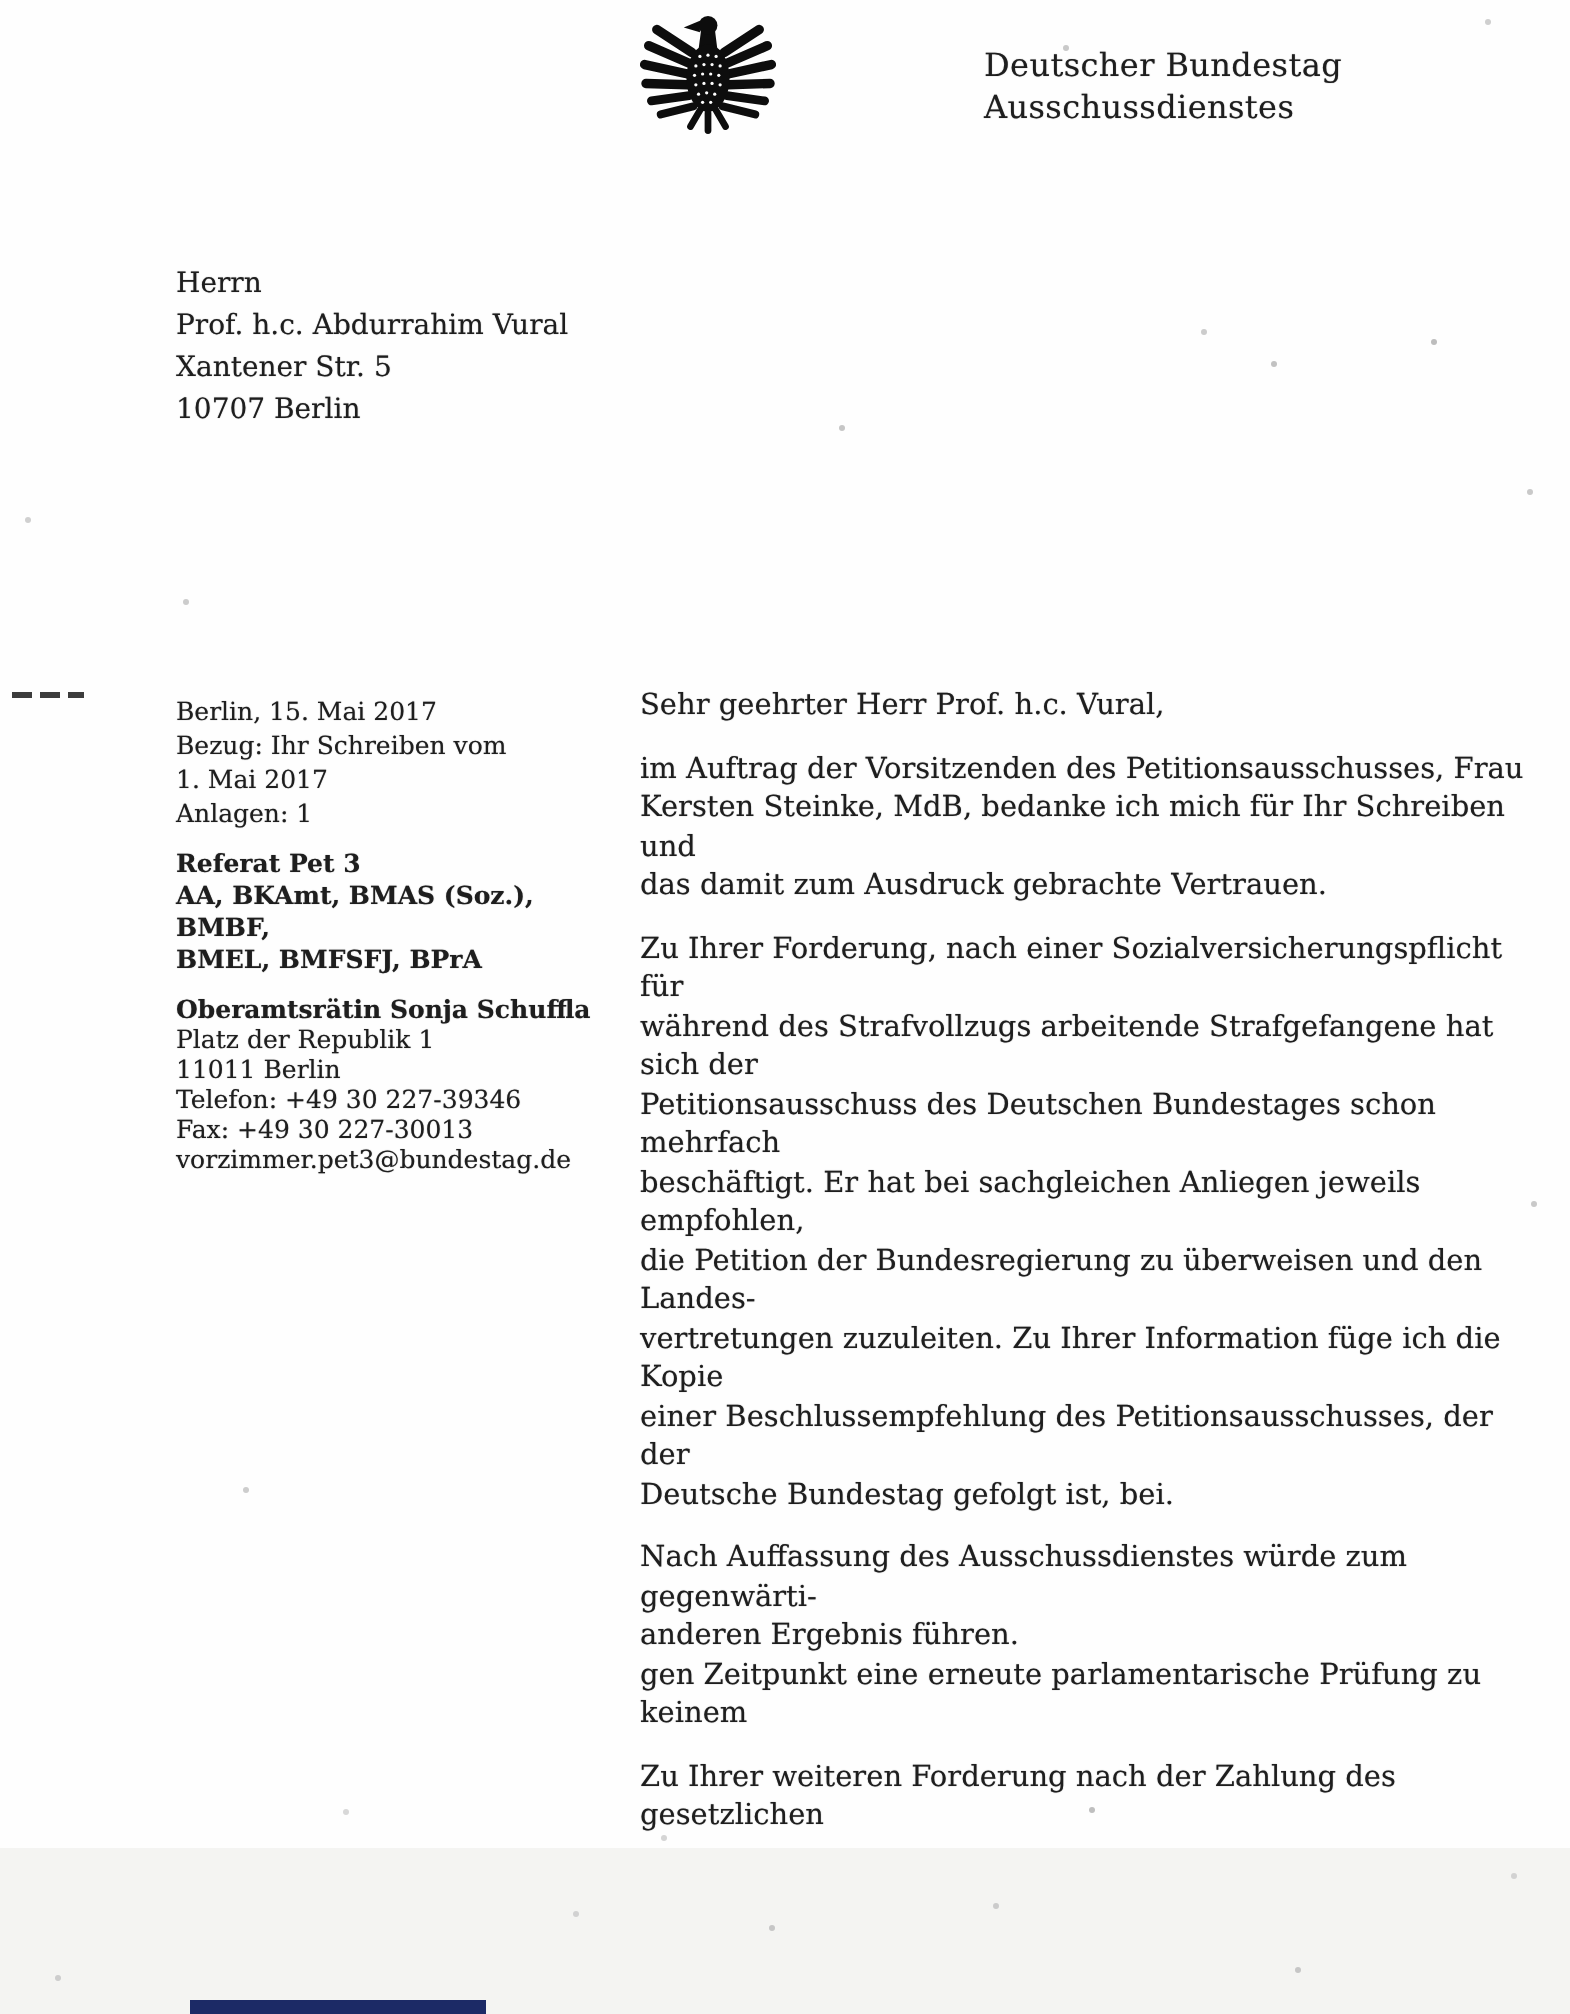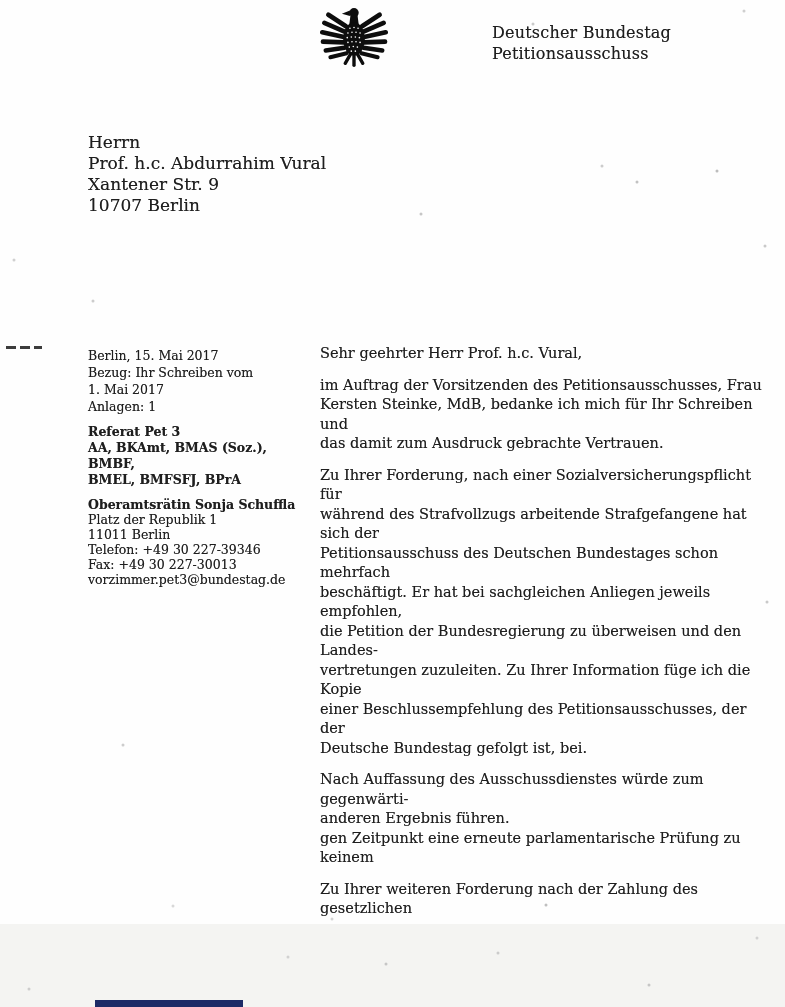--- a/index.html
+++ b/index.html
@@ -23,21 +23,21 @@
     font-size: 16px; line-height: 21px; letter-spacing: 0.2px;
   }
   .eagle {
     position: absolute; left: 320px; top: 6px;
     width: 68px; height: 62px;
   }
 
   
   .recipient {
     position: absolute; left: 88px; top: 132px;
-    font-size: 17px; line-height: 21px;
+    font-size: 14px; line-height: 21px;
   }
 
   
   .fold-mark {
     position: absolute; left: 6px; top: 346px;
     width: 36px; height: 2.5px;
     background: repeating-linear-gradient(90deg, #3c3c3c 0 10px, transparent 10px 14px);
   }
 
   
@@ -134,27 +134,27 @@
       <circle cx="43" cy="61" r="1.2"></circle>
         <circle cx="49" cy="60" r="1.2"></circle>
         <circle cx="55" cy="61" r="1.2"></circle>
       <circle cx="46" cy="67" r="1.2"></circle>
         <circle cx="52" cy="67" r="1.2"></circle>
     </g>
   </svg>
 
   <div class="masthead-text ink">
     <div>Deutscher Bundestag</div>
-    <div>Petitionsausschuss</div>
+    <div>Ausschussdienstes</div>
   </div>
 
   <div class="recipient ink">
     <div>Herrn</div>
     <div>Prof. h.c. Abdurrahim Vural</div>
-    <div>Xantener Str. 9</div>
+    <div>Xantener Str. 5</div>
     <div>10707 Berlin</div>
   </div>
 
   <div class="fold-mark"></div>
 
   <div class="info-col ink">
     <div class="block-date">
       <div>Berlin, 15. Mai 2017</div>
       <div>Bezug: Ihr Schreiben vom</div>
       <div>1. Mai 2017</div>

